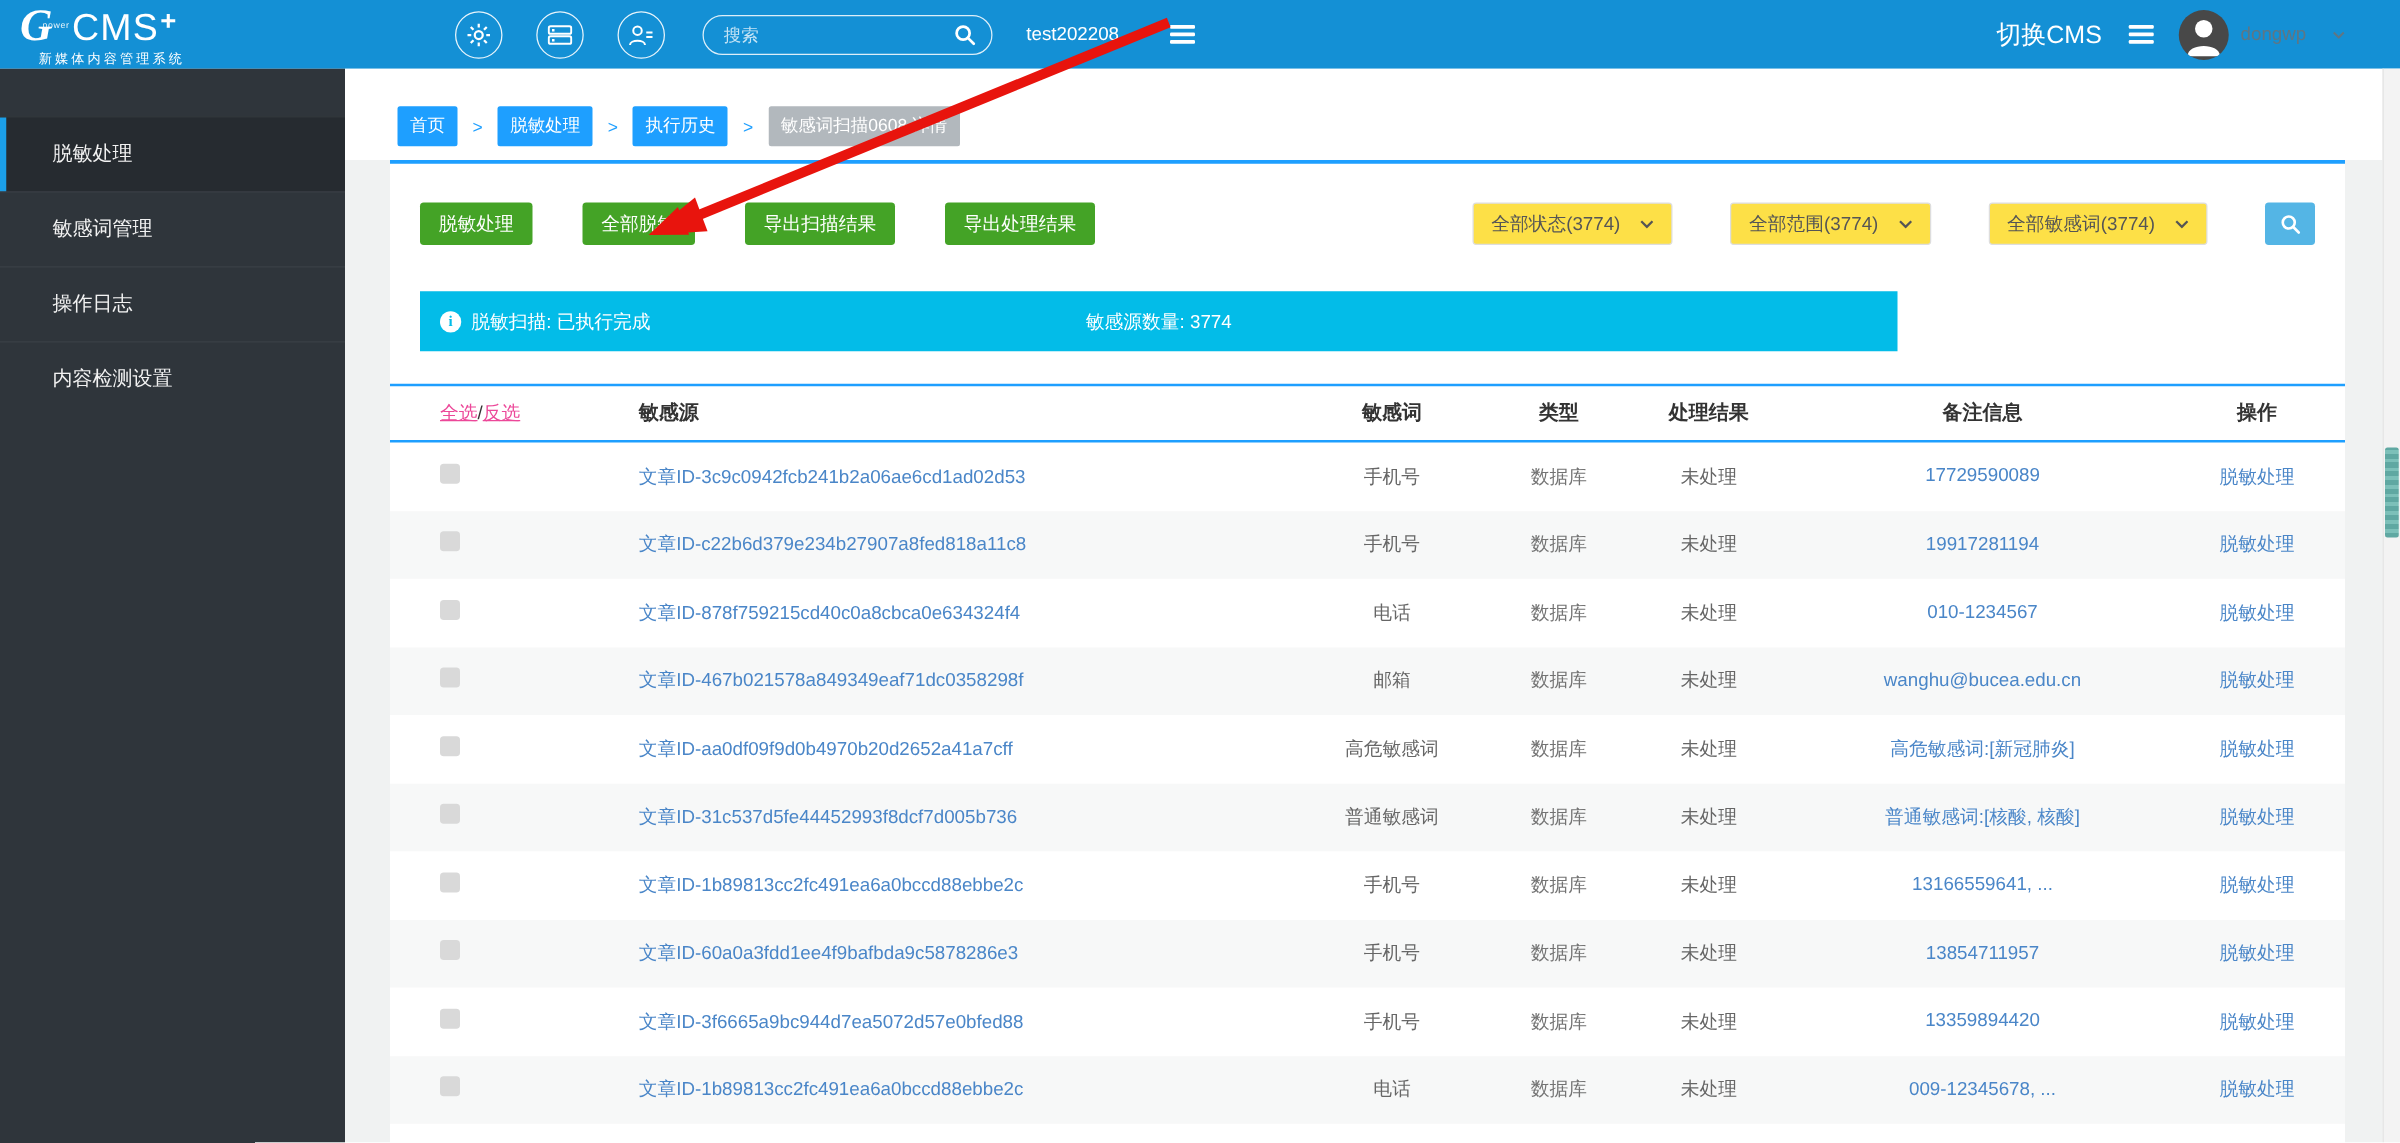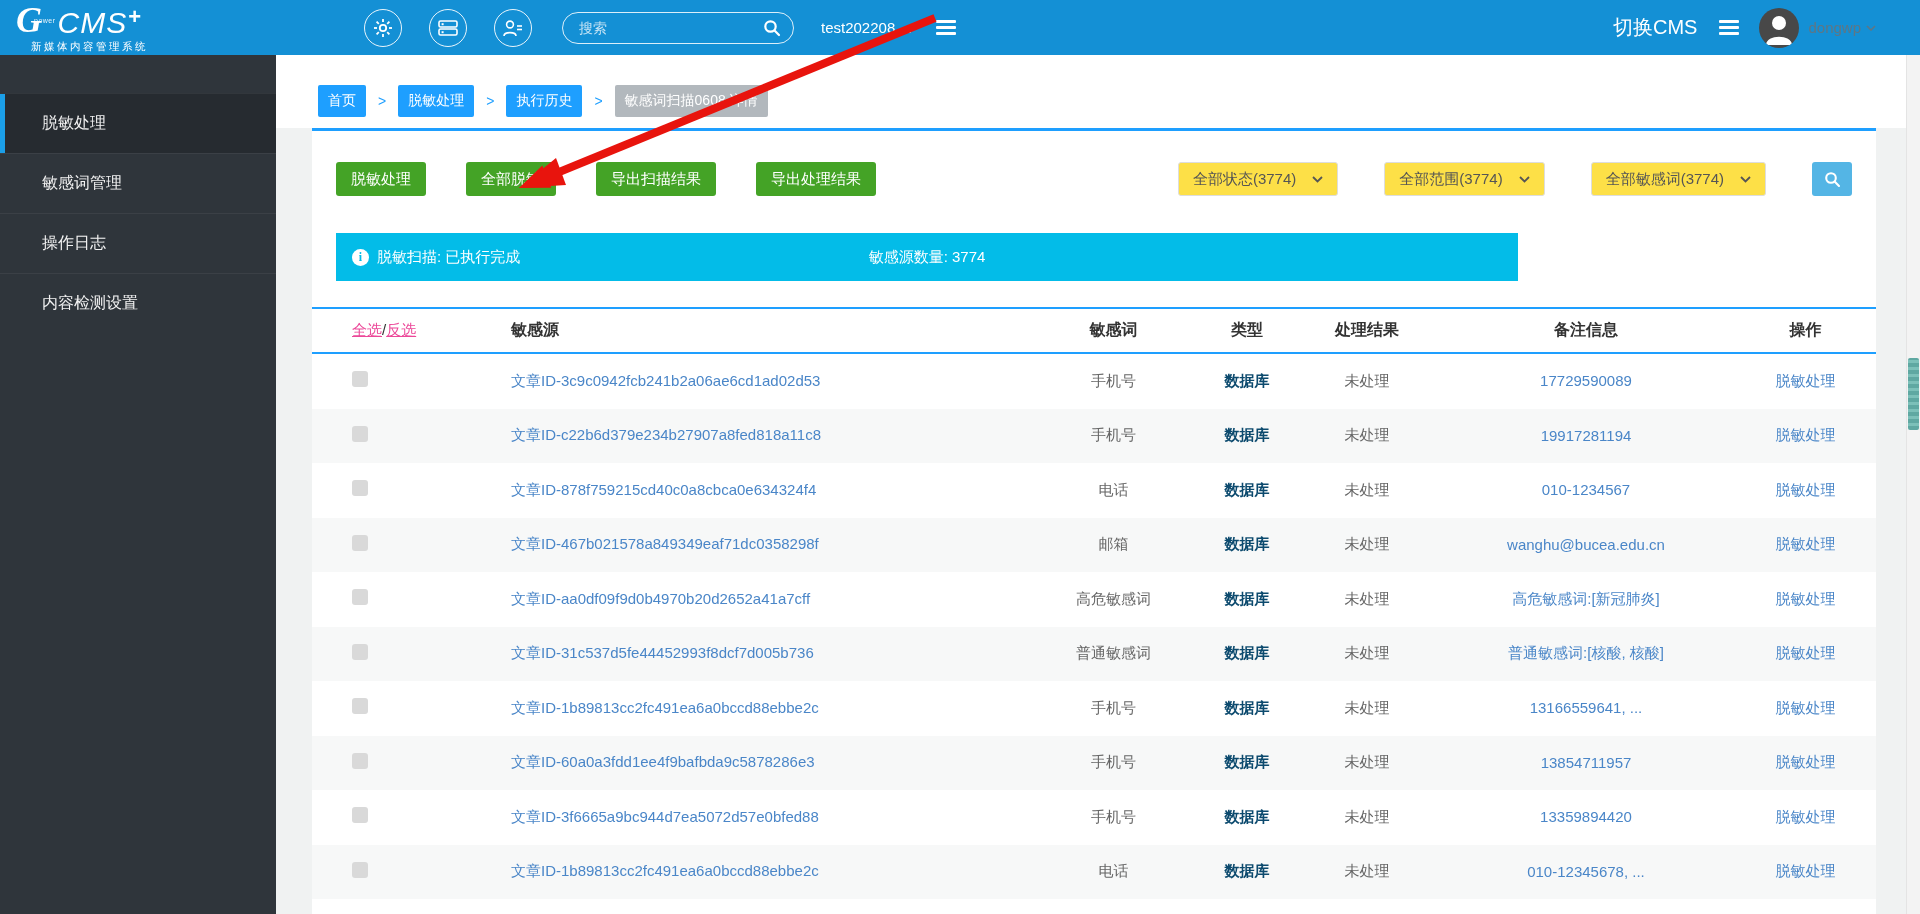--- a/index.html
+++ b/index.html
@@ -6,37 +6,37 @@
   html,body { width:1920px; height:914px; overflow:hidden; }
   body { font-family:"Liberation Sans","DejaVu Sans",sans-serif; display:flex; flex-direction:column; background:#fff; position:relative; }
   a { text-decoration:none; cursor:pointer; }
 
   
   .top-header { height:55px; background:#1490d5; display:flex; align-items:center; flex:0 0 55px; padding-right:44px; }
   .logo-area { width:276px; flex:0 0 276px; padding-left:16px; color:#fff; }
   .logo-top { display:flex; align-items:flex-end; line-height:1; }
   .logo-g { font-size:36px; font-weight:bold; font-style:italic; font-family:"Liberation Serif","DejaVu Serif",serif; }
   .logo-power { font-size:7px; margin-left:-8px; margin-bottom:14px; letter-spacing:.5px; opacity:.9; }
-  .logo-cms { font-size:30px; font-style:italic; font-weight:300; letter-spacing:1px; margin-left:2px; }
+  .logo-cms { font-size:30px; font-weight:300; letter-spacing:1px; margin-left:2px; }
   .logo-plus { font-size:22px; font-weight:bold; margin-bottom:10px; margin-left:1px; }
   .logo-sub { font-size:10.5px; letter-spacing:2.5px; margin-top:2px; margin-left:15px; }
   .hdr-circles { display:flex; gap:27px; margin-left:88px; }
   .icon-circle { width:38px; height:38px; border:1px solid rgba(255,255,255,.9); border-radius:50%; display:flex; align-items:center; justify-content:center; cursor:pointer; }
   .hdr-search { margin-left:30px; width:232px; height:32px; border:1px solid rgba(255,255,255,.85); border-radius:16px; display:flex; align-items:center; padding:0 12px 0 16px; }
   .hdr-search input { flex:1; background:transparent; border:none; outline:none; color:#fff; font-size:14px; font-family:inherit; }
   .hdr-search input::placeholder { color:rgba(255,255,255,.75); }
   .hdr-workspace { color:#fff; font-size:15px; margin-left:27px; white-space:nowrap; }
   .hamburger { display:inline-flex; flex-direction:column; gap:3px; cursor:pointer; }
   .hamburger i { display:block; width:20px; height:3px; background:#fff; border-radius:1px; }
   .hdr-ham1 { margin-left:24px; }
   .hdr-right { margin-left:auto; display:flex; align-items:center; }
   .switch-cms { color:#fff; font-size:20px; cursor:pointer; white-space:nowrap; }
   .hdr-ham2 { margin-left:22px; }
   .avatar { width:40px; height:40px; border-radius:50%; background:#484848; margin-left:20px; display:flex; align-items:center; justify-content:center; overflow:hidden; cursor:pointer; }
-  .hdr-user { margin-left:9px; color:#5f7684; font-size:15px; display:flex; align-items:center; gap:5px; cursor:pointer; white-space:nowrap; }
+  .hdr-user { margin-left:9px; color:#5f7684; font-size:15px; display:flex; align-items:center; gap:21px; cursor:pointer; white-space:nowrap; }
 
   
   .body-row { flex:1; display:flex; min-height:0; }
 
   
   .sidebar { width:276px; flex:0 0 276px; background:#2f353b; padding-top:38px; }
   .side-item { height:60px; display:flex; align-items:center; padding-left:42px; color:#f2f2f2; font-size:16px; cursor:pointer; border-top:1px solid rgba(255,255,255,.06); position:relative; }
   .side-item.active { background:#262b30; }
   .side-item.active::before { content:""; position:absolute; left:0; top:0; bottom:0; width:5px; background:#1b9fe8; }
 
@@ -73,21 +73,21 @@
   .sel-links { font-weight:normal; font-size:15px; }
   .sel-links a { color:#ec4899; text-decoration:underline; }
   .sel-links .slash { color:#333; }
   .th-source { padding-left:11px; }
   .trow { height:54.5px; }
   .trow:nth-child(even) { background:#f7f8f8; }
   .checkbox { width:16px; height:16px; background:#d9d9d9; border-radius:3px; display:inline-block; cursor:pointer; }
   .c-source { padding-left:11px; }
   .c-source a { color:#4a86c8; font-size:15px; }
   .c-word { text-align:center; color:#666; font-size:15px; }
-  .c-type { text-align:center; color:#0c4a6e; font-size:15px; font-weight:bold; }
+  .c-type { text-align:center; color:#737373; font-size:15px; font-weight:normal; }
   .c-result { text-align:center; color:#666; font-size:15px; }
   .c-remark { text-align:center; }
   .c-remark a { color:#4a86c8; font-size:15px; }
   .c-action { text-align:center; }
   .c-action a { color:#4a86c8; font-size:15px; }
 
   
   .scrollbar-track { position:absolute; right:0; top:55px; bottom:0; width:14px; background:#f3f3f3; border-left:1px solid #e4e4e4; z-index:20; }
   .scrollbar-thumb { position:absolute; left:1px; right:1px; top:303px; height:72px; border-radius:2px;
         background:repeating-linear-gradient(0deg,#5fa8a2 0 4px,#7cc0b9 4px 7px); cursor:pointer; }
@@ -356,21 +356,21 @@
     <div class="cell c-remark"><a>13359894420</a></div>
     <div class="cell c-action"><a>脱敏处理</a></div>
   </div>
 
   <div class="trow">
     <div class="cell"><span class="checkbox"></span></div>
     <div class="cell c-source"><a>文章ID-1b89813cc2fc491ea6a0bccd88ebbe2c</a></div>
     <div class="cell c-word">电话</div>
     <div class="cell c-type">数据库</div>
     <div class="cell c-result">未处理</div>
-    <div class="cell c-remark"><a>010-12345678, ...</a></div>
+    <div class="cell c-remark"><a>009-12345678, ...</a></div>
     <div class="cell c-action"><a>脱敏处理</a></div>
   </div>
 </div>
         </div>
 
       </section>
       <div class="gutter-right"></div>
     </div>
   </main>
 </div>

